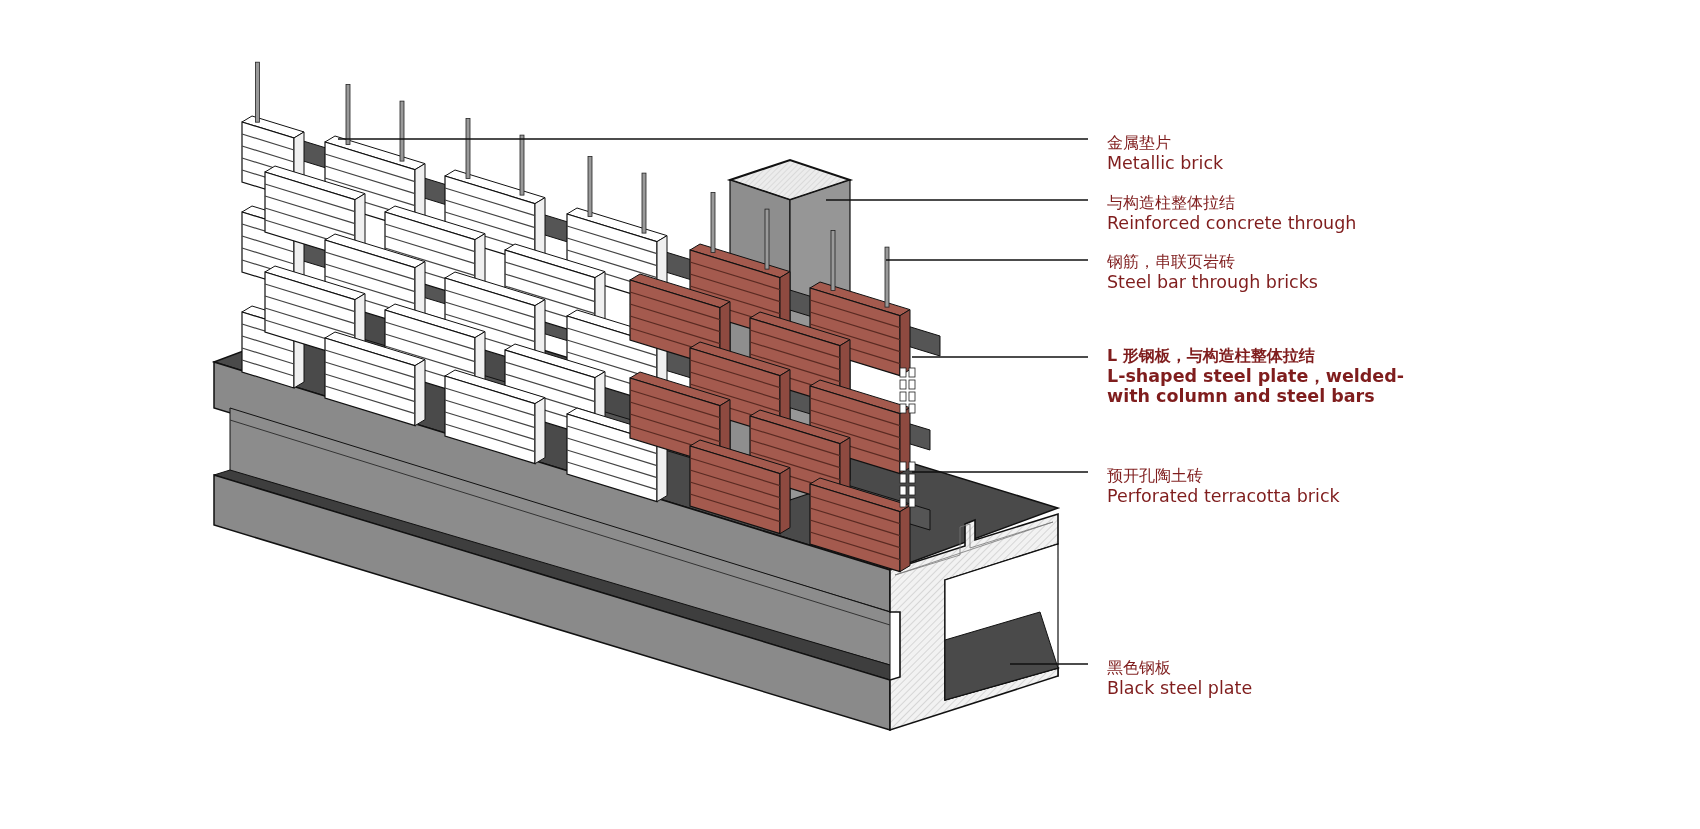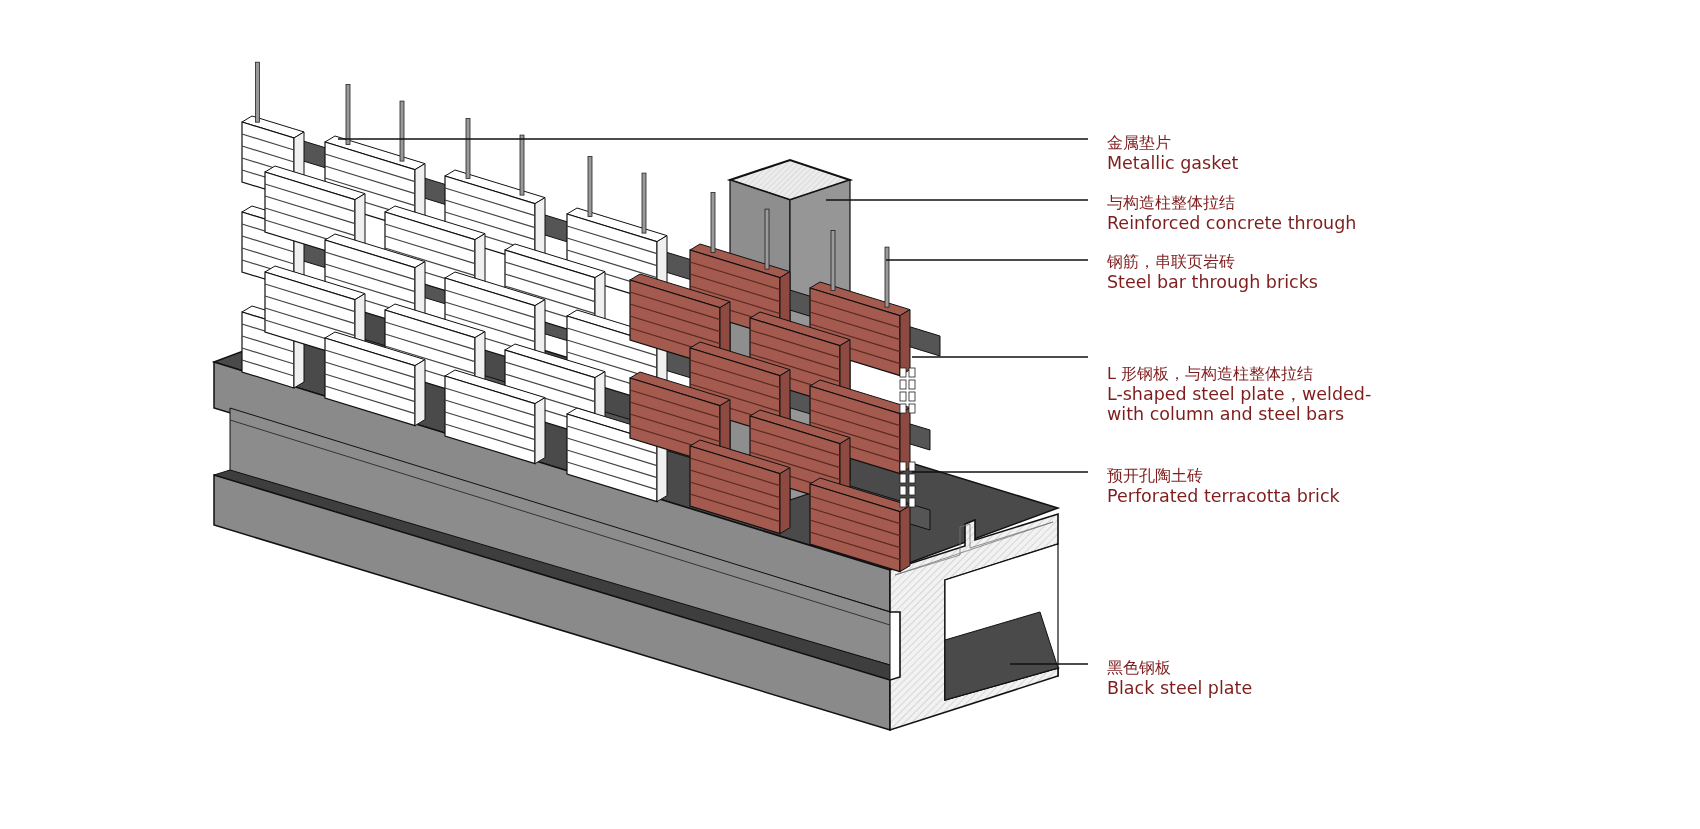--- a/index.html
+++ b/index.html
@@ -346,31 +346,31 @@
     <line x1="826" y1="200" x2="1088" y2="200"></line>
     <line x1="886" y1="260" x2="1088" y2="260"></line>
     <line x1="912" y1="357" x2="1088" y2="357"></line>
     <line x1="912" y1="472" x2="1088" y2="472"></line>
     <line x1="1010" y1="664" x2="1088" y2="664"></line>
   </g>
 </svg>
 
 <div class="label" style="top:133px;">
   <span class="cn">金属垫片</span>
-  <span class="en">Metallic gasket</span>
+  <span class="en">Metallic brick</span>
 </div>
 <div class="label" style="top:193px;">
   <span class="cn">与构造柱整体拉结</span>
   <span class="en">Reinforced concrete through</span>
 </div>
 <div class="label" style="top:252px;">
   <span class="cn">钢筋，串联页岩砖</span>
   <span class="en">Steel bar through bricks</span>
 </div>
-<div class="label" style="top:364px;">
+<div class="label" style="top:346px;font-weight:bold;">
   <span class="cn">L 形钢板，与构造柱整体拉结</span>
   <span class="en">L-shaped steel plate，welded-</span>
   <span class="en">with column and steel bars</span>
 </div>
 <div class="label" style="top:466px;">
   <span class="cn">预开孔陶土砖</span>
   <span class="en">Perforated terracotta brick</span>
 </div>
 <div class="label" style="top:658px;">
   <span class="cn">黑色钢板</span>

